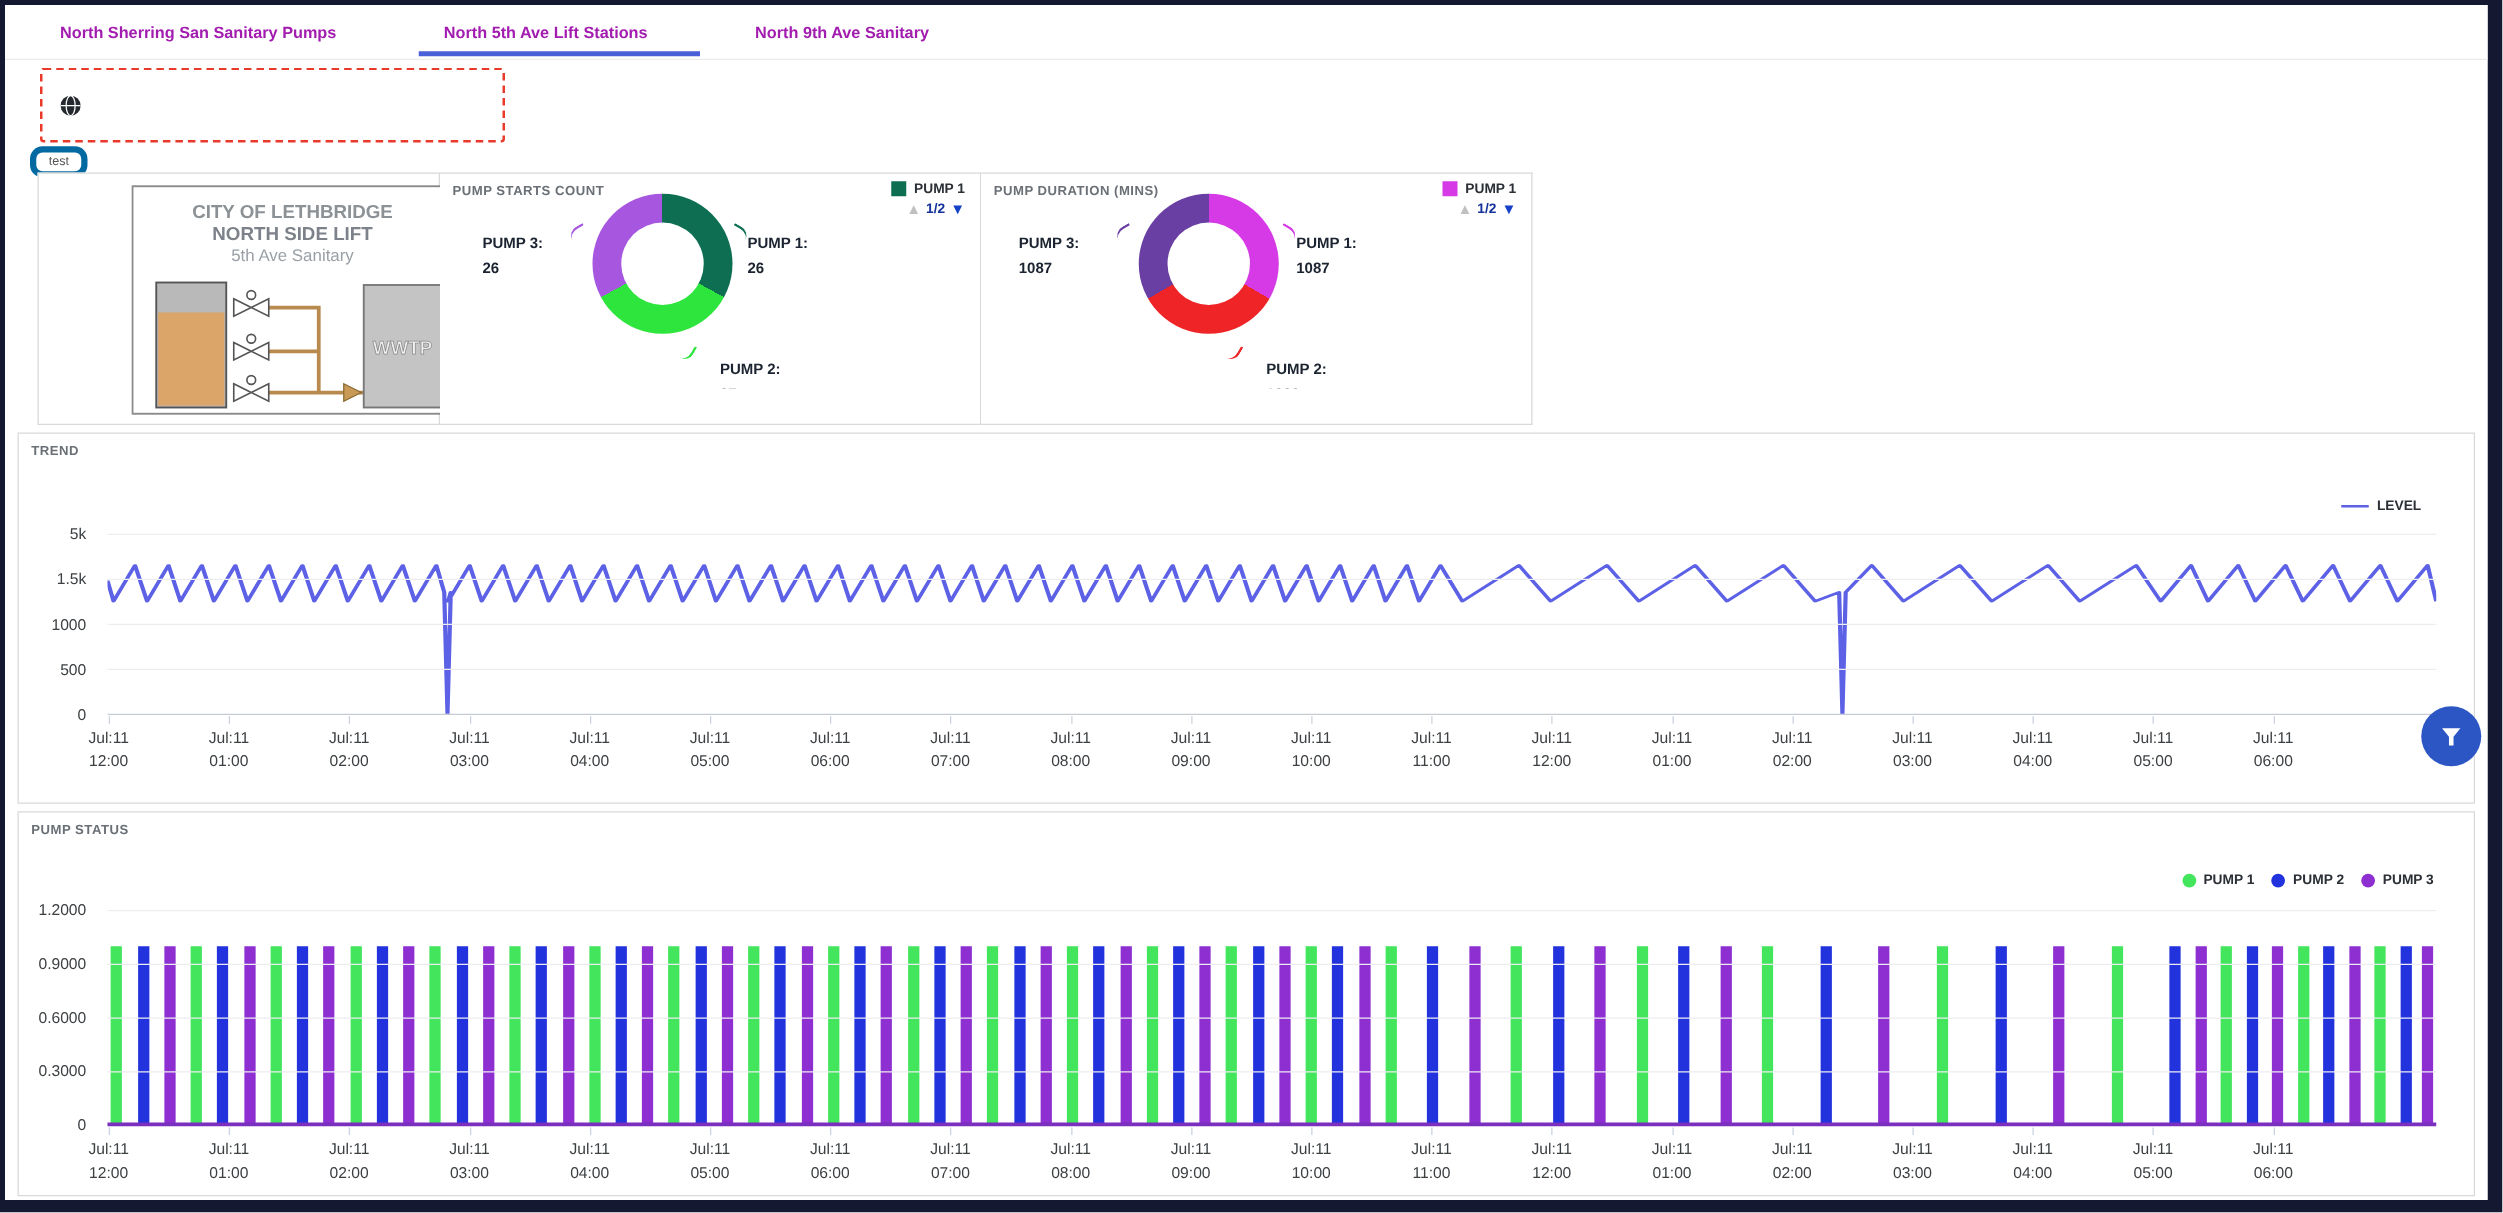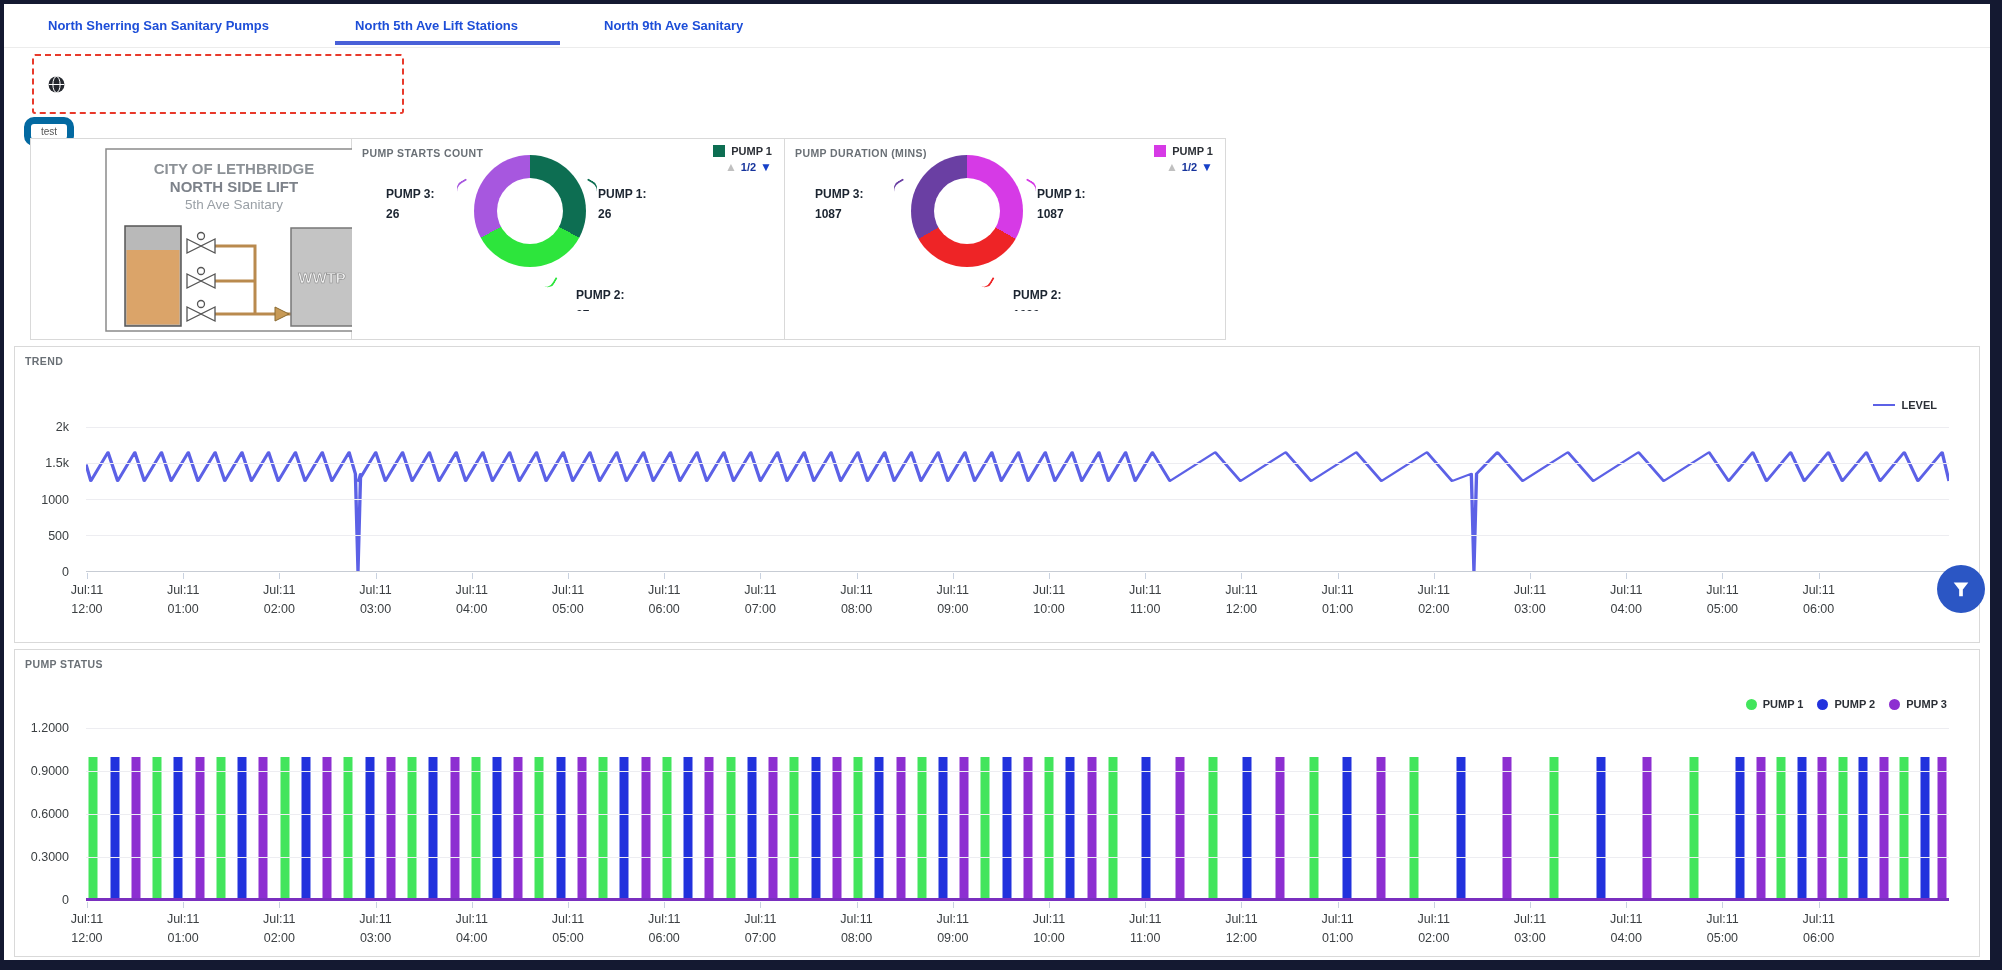--- a/index.html
+++ b/index.html
@@ -3,31 +3,31 @@
 <meta charset="utf-8">
 <style>
   * { box-sizing: border-box; margin: 0; padding: 0; }
   html,body { background:#fff; }
   body { font-family:"Liberation Sans", sans-serif; width:2002px; height:970px; }
   .frame { width:2002px; height:970px; border:4px solid #141931; border-right-width:12px; border-bottom-width:10px; background:#fff; }
   .page { position:relative; width:100%; height:100%; background:#fff; overflow:hidden; }
 
   
   .tabbar { position:absolute; left:0; top:0; right:0; height:44px; display:flex; gap:58px; padding-left:30px; align-items:center; border-bottom:1px solid #ececec; background:#fff; }
-  .tab { position:relative; font-size:13px; font-weight:bold; color:#1d4ed8; height:100%; display:flex; align-items:center; padding:2px 14px; cursor:pointer; }
+  .tab { position:relative; font-size:13px; font-weight:bold; color:#a21caf; height:100%; display:flex; align-items:center; padding:2px 14px; cursor:pointer; }
   .tab.active::after { content:""; position:absolute; left:-6px; right:-28px; bottom:2px; height:4px; background:#4960d8; }
 
   
   .time-filter { position:absolute; left:28px; top:50px; width:372px; height:60px; border:2px dashed #e8392b; border-radius:3px; display:flex; align-items:center; padding:4px 8px 4px 6px; background:#fff; }
   .time-box { flex:1; border:1px solid #c9c9c9; border-radius:7px; text-align:center; padding:3px 6px; }
   .time-title { font-size:12px; color:#3c4043; font-weight:bold; letter-spacing:.3px; }
   .time-range { font-size:13.5px; color:#26292e; font-weight:bold; white-space:nowrap; }
   .globe { margin-left:8px; flex:0 0 auto; }
 
-  .chip { position:absolute; left:20px; top:113px; border:7px solid #0369a1; border-radius:10px; font-size:10px; color:#555; padding:2px 10px; background:#fff; }
+  .chip { position:absolute; left:20px; top:113px; border:5px solid #0369a1; border-radius:10px; font-size:10px; color:#555; padding:2px 10px; background:#fff; }
 
   
   .cards { position:absolute; left:10px; top:134px; right:10px; height:202px; display:flex; }
   .card { background:#fff; border:1px solid #d9d9d9; position:relative; }
   .cards .card + .card { border-left:none; }
   .c-diagram { width:322px;margin-left:16px; }
   .c-donut1 { width:433px; }
   .c-donut2 { width:441px; }
   .c-alarm { flex:1; }
 
@@ -209,21 +209,21 @@
 
   </div>
 
   <div class="trend-card">
     <div class="card-title">TREND</div>
     <div class="t-legend">
       <span class="t-line"></span>
       <span>LEVEL</span>
     </div>
     <div class="yaxis yaxis-t" id="trend-yaxis">
-          <div class="ylab" style="top: 0%;">2k</div>
+          <div class="ylab" style="top: 0%;">5k</div>
           <div class="ylab" style="top: 25%;">1.5k</div>
           <div class="ylab" style="top: 50%;">1000</div>
           <div class="ylab" style="top: 75%;">500</div>
           <div class="ylab" style="top: 100%;">0</div>
         </div>
     <div class="plot plot-t" id="trend-plot">
       <svg id="trend-svg" viewBox="0 0 1000 145" preserveAspectRatio="none">
         <polyline id="trend-line" fill="none" stroke-width="1.8" stroke-linejoin="round" stroke="#5c61e6" points="0.0,37.7 2.6,54.4 11.8,25.4 17.0,54.4 26.2,25.4 31.3,54.4 40.5,25.4 45.7,54.4 54.9,25.4 60.1,54.4 69.3,25.4 74.5,54.4 83.7,25.4 88.8,54.4 98.0,25.4 103.2,54.4 112.4,25.4 117.6,54.4 126.8,25.4 132.0,54.4 141.2,25.4 144.6,47.1 146.0,145.0 147.4,47.1 146.3,54.4 155.5,25.4 160.7,54.4 169.9,25.4 175.1,54.4 184.3,25.4 189.5,54.4 198.7,25.4 203.8,54.4 213.0,25.4 218.2,54.4 227.4,25.4 232.6,54.4 241.8,25.4 247.0,54.4 256.2,25.4 261.3,54.4 270.5,25.4 275.7,54.4 284.9,25.4 290.1,54.4 299.3,25.4 304.5,54.4 313.7,25.4 318.8,54.4 328.0,25.4 333.2,54.4 342.4,25.4 347.6,54.4 356.8,25.4 362.0,54.4 371.2,25.4 376.3,54.4 385.5,25.4 390.7,54.4 399.9,25.4 405.1,54.4 414.3,25.4 419.5,54.4 428.7,25.4 433.8,54.4 443.0,25.4 448.2,54.4 457.4,25.4 462.6,54.4 471.8,25.4 477.0,54.4 486.2,25.4 491.3,54.4 500.5,25.4 505.7,54.4 514.9,25.4 520.1,54.4 529.3,25.4 534.5,54.4 543.7,25.4 548.8,54.4 558.0,25.4 563.2,54.4 572.4,25.4 581.8,54.4 606.1,25.4 619.7,54.4 643.9,25.4 657.6,54.4 681.8,25.4 695.4,54.4 719.7,25.4 733.3,54.4 743.6,47.1 745.0,145.0 746.4,47.1 757.6,25.4 771.2,54.4 795.4,25.4 809.1,54.4 833.3,25.4 846.9,54.4 871.2,25.4 881.7,54.4 894.7,25.4 902.0,54.4 915.0,25.4 922.3,54.4 935.3,25.4 942.7,54.4 955.7,25.4 963.0,54.4 976.0,25.4 983.3,54.4 996.3,25.4 1000.0,54.4"></polyline>
       </svg>
     <div class="gridline" style="top: 0%;"></div>

